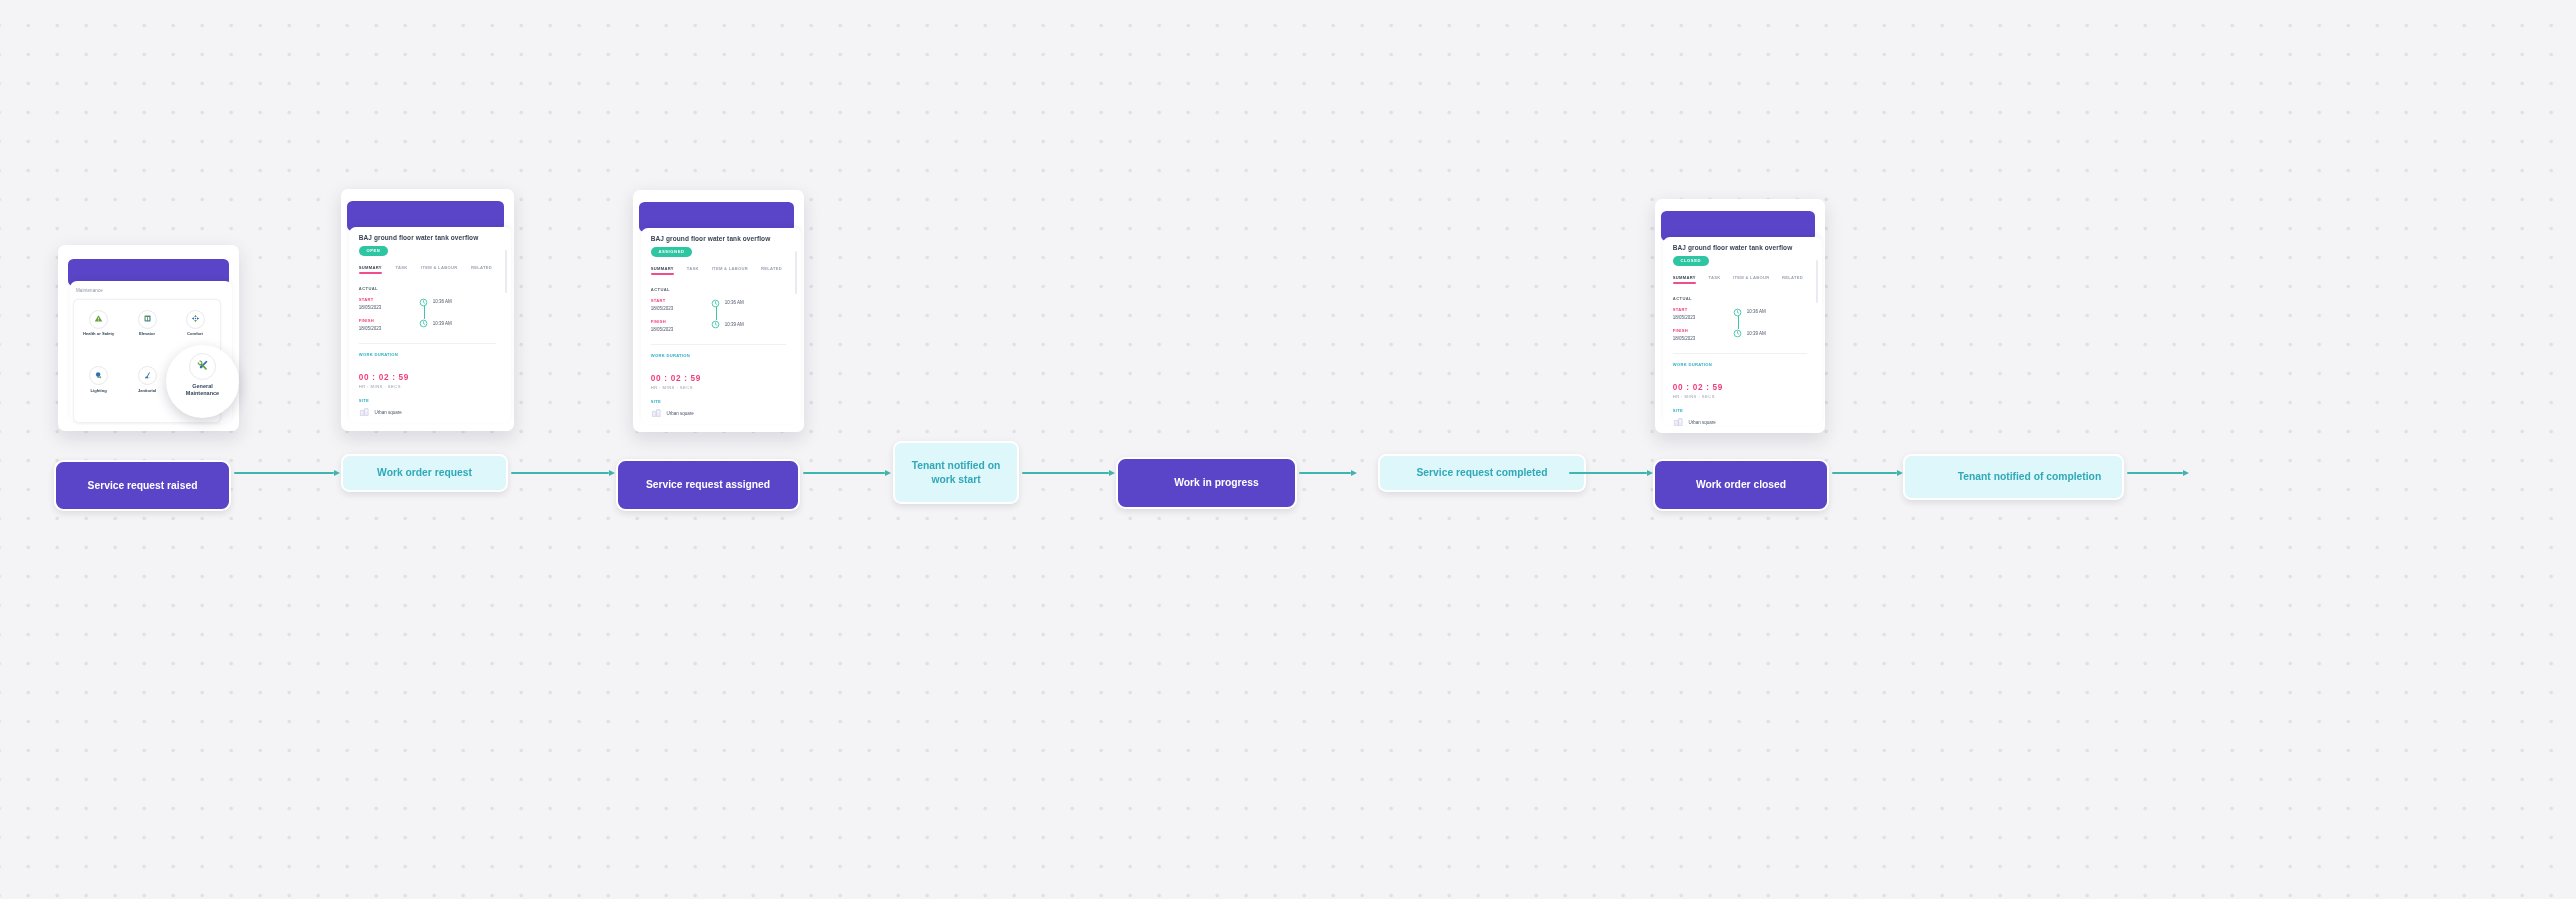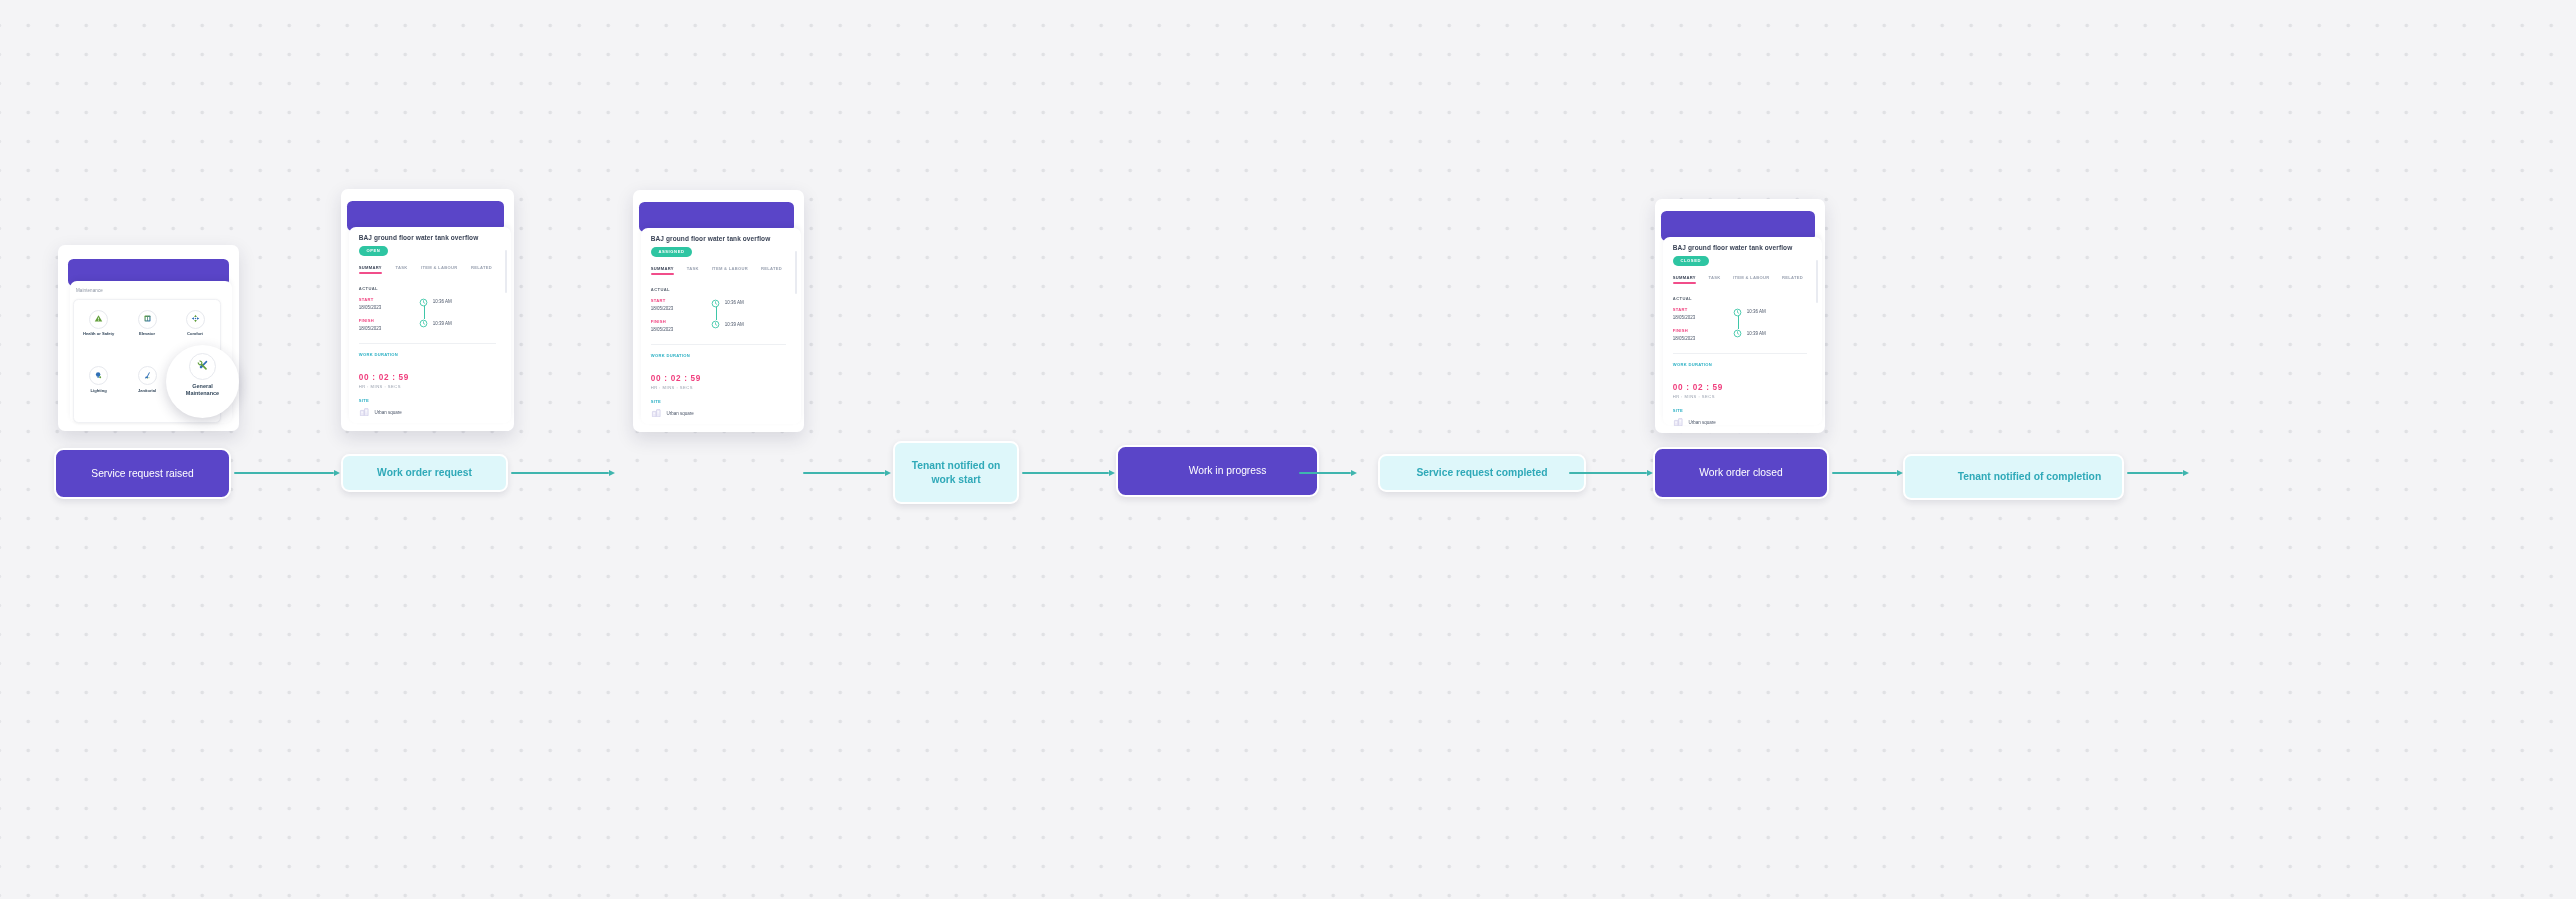--- a/index.html
+++ b/index.html
@@ -13,27 +13,27 @@
     font-family:"Liberation Sans",sans-serif;
     overflow:hidden;
   }
   
   .step{
     position:absolute;display:flex;align-items:center;justify-content:center;
     text-align:center;border:2.1px solid #ffffff;border-radius:9.6px;
     box-sizing:border-box;font-size:10.3px;line-height:1.3;
     box-shadow:0 2.1px 6.9px rgba(30,30,60,.10);
   }
-  .step.solid{background:#5a45c8;color:#ffffff;font-weight:400;}
+  .step.solid{background:#5a45c8;color:#ffffff;font-weight:700;margin-top:12px;}
   .step.light{background:#def7fa;color:#2fa9b8;font-weight:700;border-radius:8.2px;}
   .s1{left:54px;top:448px;width:177px;height:51px;}
   .s2{left:341px;top:454px;width:167px;height:38px;}
   .s3{left:616px;top:447px;width:184px;height:52px;}
   .s4{left:893px;top:441px;width:126px;height:63px;padding:0 6.9px;}
-  .s5{left:1116px;top:445px;width:203px;height:52px;padding-left:20px;}
+  .s5{left:1116px;top:445px;width:181px;height:52px;padding-left:20px;}
   .s6{left:1358px;top:454px;width:208px;height:38px;margin-left:20px;}
   .s7{left:1653px;top:447px;width:176px;height:52px;}
   .s8{left:1903px;top:454px;width:221px;height:46px;padding-left:32px;}
   .s9{left:2191px;top:448px;width:181px;height:52px;}
   
   .arrow{position:absolute;top:472px;height:2.1px;background:#3fb5ae;border-radius:1.4px;}
   .arrow::after{
     content:"";position:absolute;right:-6.2px;top:50%;transform:translateY(-50%);
     border-left:6.2px solid #3fb5ae;border-top:3.8px solid transparent;border-bottom:3.8px solid transparent;
   }
@@ -358,20 +358,21 @@
               <rect x="5" y="10" width="4" height="1.6" fill="#fff"></rect>
             </svg></span>
           <span>Urban square</span>
         </div>
       <div class="wo-scrollbar"></div>
     </div>
   </div>
 
   <div class="step solid s1">Service request raised</div>
   <div class="step light s2">Work order request</div>
+  <div class="step solid s3">Service request assigned</div>
   <div class="step light s4">Tenant notified on work start</div>
   <div class="step solid s5">Work in progress</div>
   <div class="step light s6">Service request completed</div>
   <div class="step solid s7">Work order closed</div>
   <div class="step light s8">Tenant notified of completion</div>
 
   <div class="arrow a1"></div>
   <div class="arrow a2"></div>
   <div class="arrow a3"></div>
   <div class="arrow a4"></div>

